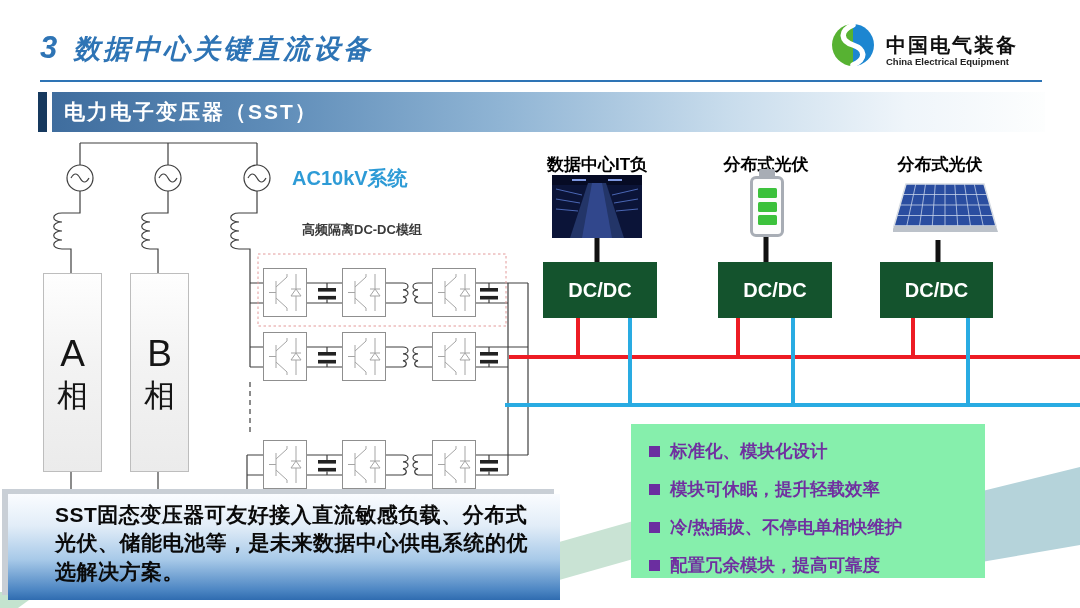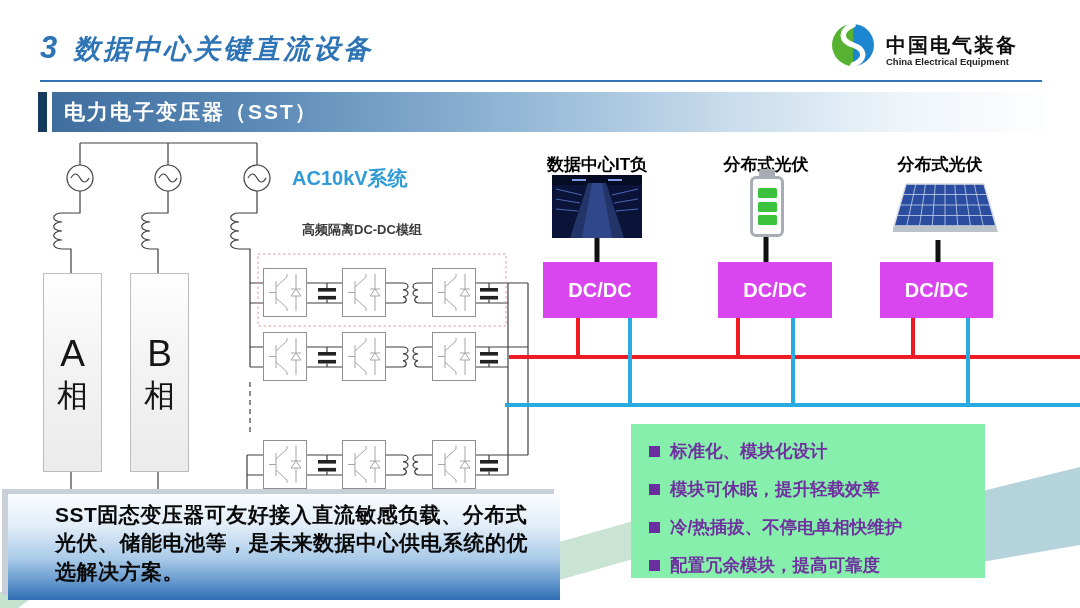--- a/index.html
+++ b/index.html
@@ -35,21 +35,21 @@
     display:flex;flex-direction:column;align-items:center;justify-content:center;gap:8px;color:#151515;}
   .phase-letter{font-size:37px;line-height:1;}
   .phase-cn{font-size:31px;line-height:1;}
 
   
   .ac-label{position:absolute;left:292px;top:165px;font-size:20px;font-weight:bold;color:#2E9BD6;z-index:2;text-align:right;}
   .mod-label{position:absolute;left:302px;top:221px;font-size:13px;font-weight:bold;color:#3A3A3A;z-index:2;}
 
   
   .load-label{position:absolute;top:153px;font-size:17px;font-weight:bold;color:#000;text-align:center;z-index:2;}
-  .dcbox{position:absolute;top:262px;width:114px;height:56px;background:#d946ef;color:#fff;z-index:2;
+  .dcbox{position:absolute;top:262px;width:114px;height:56px;background:#14532d;color:#fff;z-index:2;
          display:flex;align-items:center;justify-content:center;font-size:20px;font-weight:bold;}
   .img-wrap{position:absolute;z-index:2;}
 
   
   .battery{position:absolute;left:750px;top:169px;width:34px;display:flex;flex-direction:column;align-items:center;z-index:2;}
   .bat-cap{width:16px;height:7px;background:#A8ADB5;border-radius:2px 2px 0 0;}
   .bat-body{width:28px;height:55px;border:3px solid #A8ADB5;border-radius:6px;background:#FCFCFC;
             display:flex;flex-direction:column;align-items:center;justify-content:center;gap:3.5px;}
   .bat-bar{width:19px;height:10px;background:#3CC13C;border-radius:1.5px;}
 

